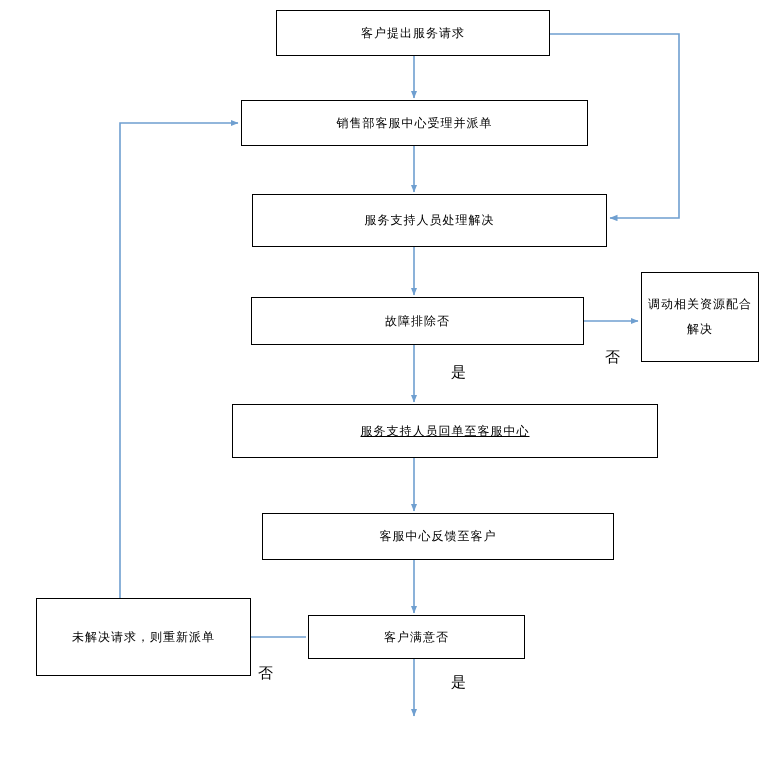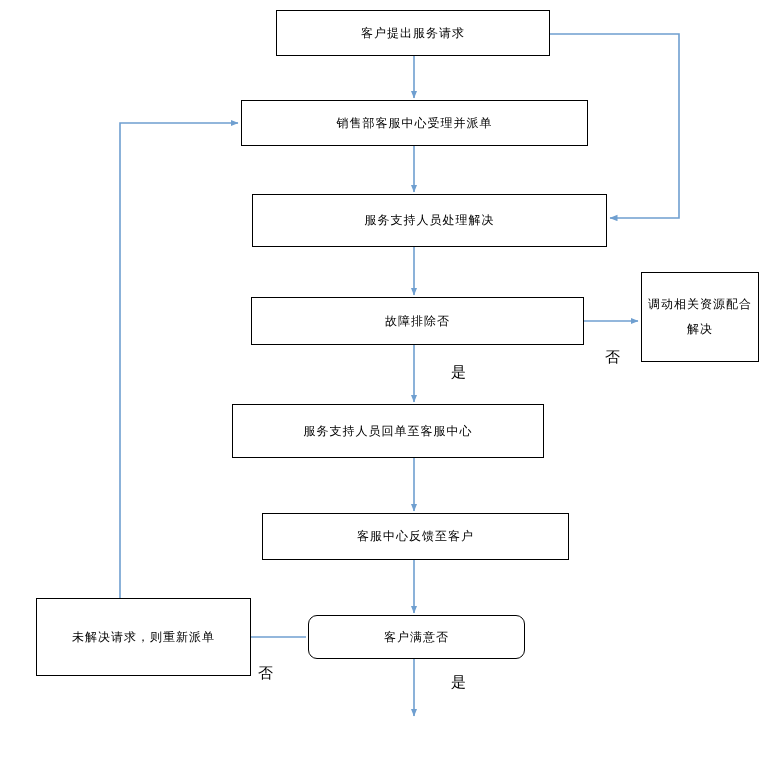--- a/index.html
+++ b/index.html
@@ -86,29 +86,29 @@
   </div>
 
   <div class="node" style="left:251px;top:297px;width:333px;height:48px;">
     <span>故障排除否</span>
   </div>
 
   <div class="node" style="left:641px;top:272px;width:118px;height:90px;">
     <span>调动相关资源配合解决</span>
   </div>
 
-  <div class="node" style="left:232px;top:404px;width:312px;height:54px;">
+  <div class="node" style="left:232px;top:404px;width:426px;height:54px;text-decoration:underline;">
     <span>服务支持人员回单至客服中心</span>
   </div>
 
-  <div class="node" style="left:262px;top:513px;width:307px;height:47px;">
+  <div class="node" style="left:262px;top:513px;width:352px;height:47px;">
     <span>客服中心反馈至客户</span>
   </div>
 
-  <div class="node" style="left:308px;top:615px;width:217px;height:44px;border-radius:9px;">
+  <div class="node" style="left:308px;top:615px;width:217px;height:44px;">
     <span>客户满意否</span>
   </div>
 
   <div class="node" style="left:12px;top:598px;width:215px;height:78px;margin-left:24px;">
     <span>未解决请求，则重新派单</span>
   </div>
 
 
   <div class="edge-label" style="left:605px;top:348px;">否</div>
   <div class="edge-label" style="left:451px;top:363px;">是</div>

